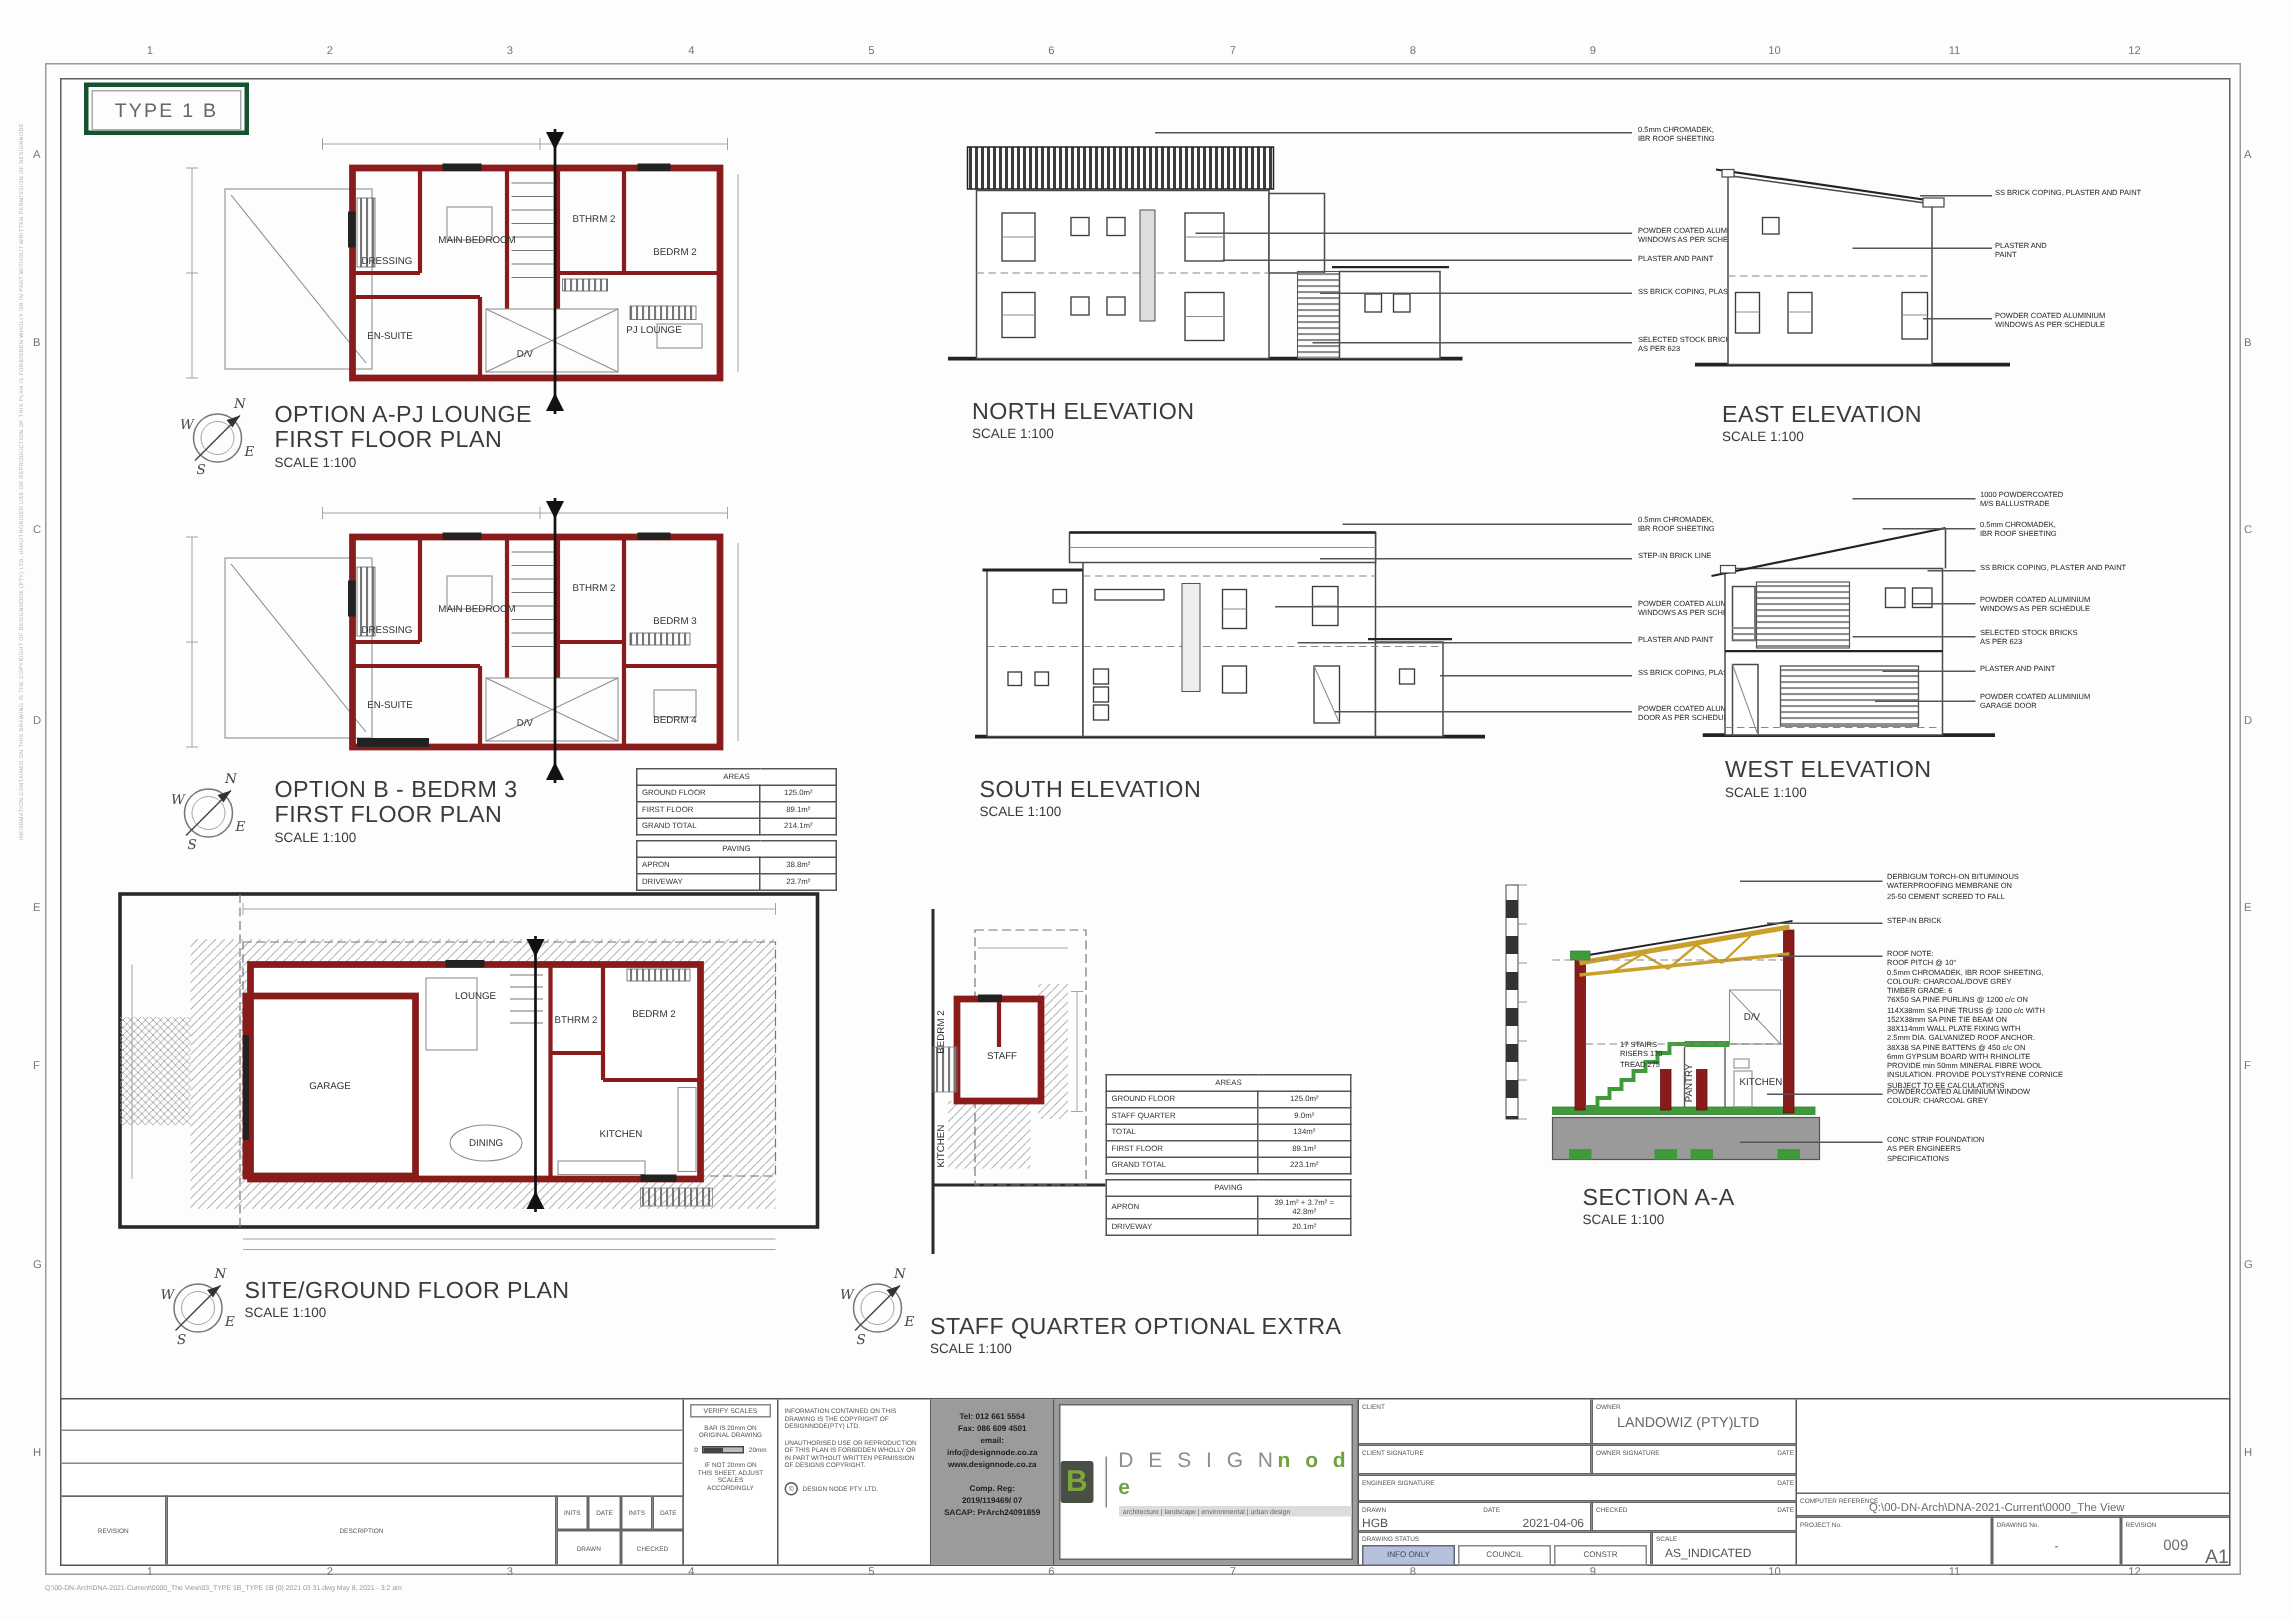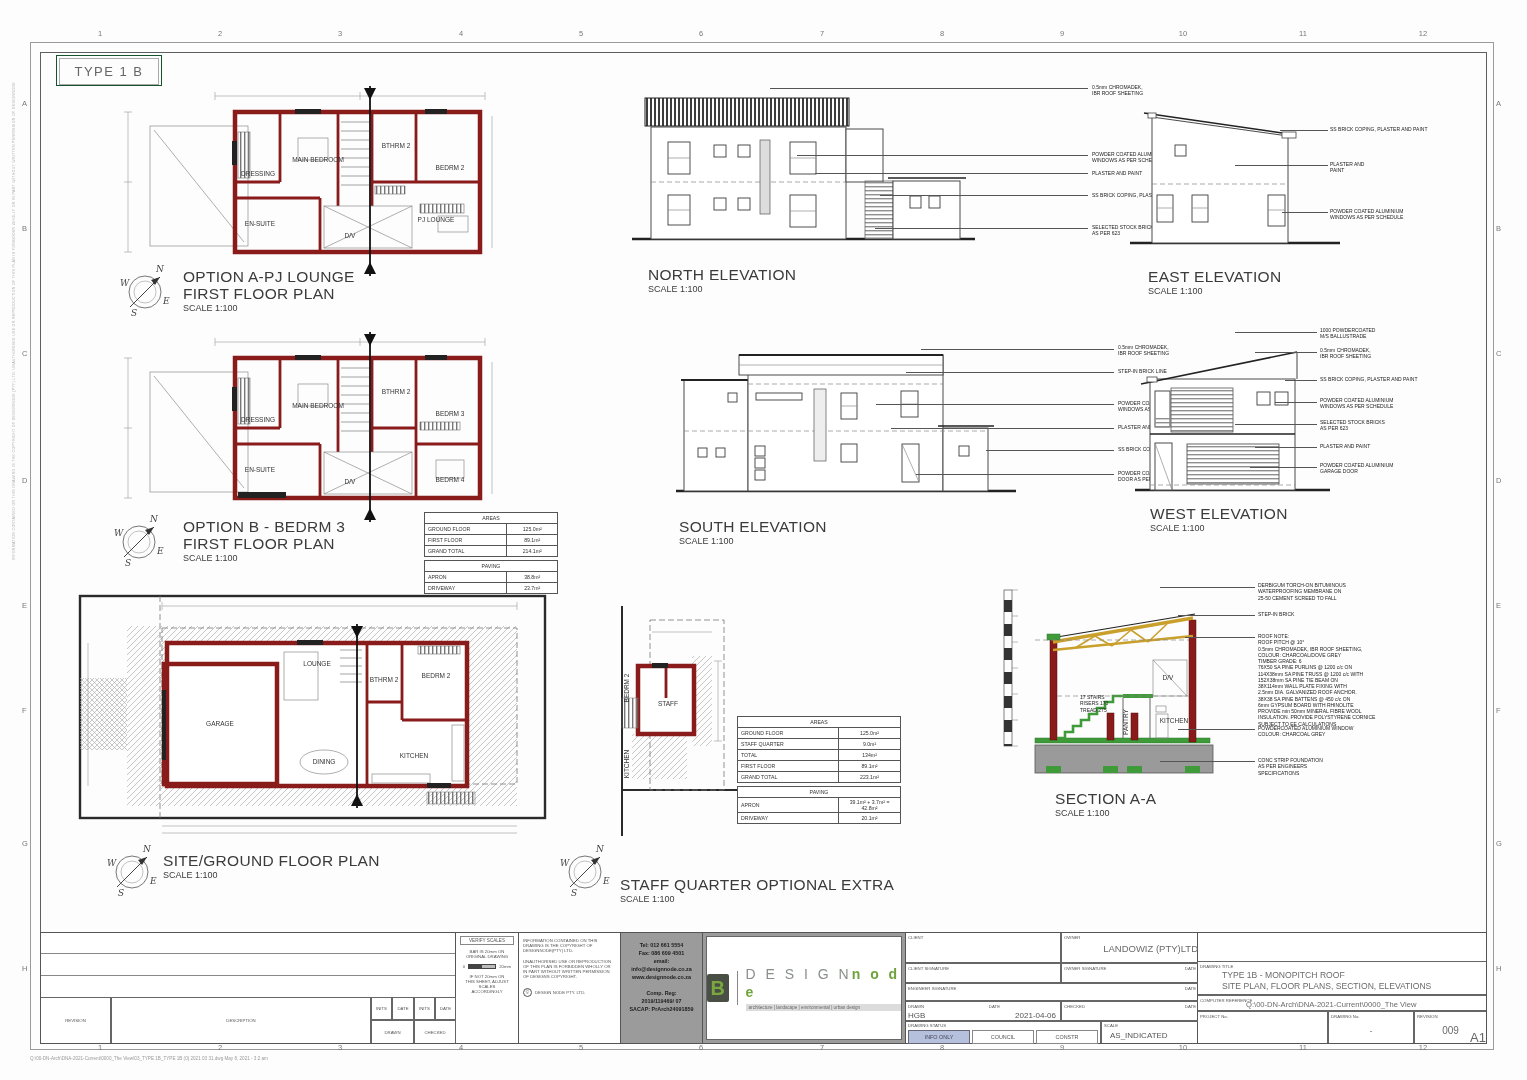--- a/index.html
+++ b/index.html
@@ -113,21 +113,21 @@
   <span class="gr" style="left:1496px;top:228px">B</span>
   <span class="gr" style="left:1496px;top:353px">C</span>
   <span class="gr" style="left:1496px;top:480px">D</span>
   <span class="gr" style="left:1496px;top:605px">E</span>
   <span class="gr" style="left:1496px;top:710px">F</span>
   <span class="gr" style="left:1496px;top:843px">G</span>
   <span class="gr" style="left:1496px;top:968px">H</span>
 
   <div class="vtext" style="left:12px;top:560px;">INFORMATION CONTAINED ON THIS DRAWING IS THE COPYRIGHT OF DESIGNNODE (PTY) LTD. UNAUTHORISED USE OR REPRODUCTION OF THIS PLAN IS FORBIDDEN WHOLLY OR IN PART WITHOUT WRITTEN PERMISSION OF DESIGNNODE</div>
 
-  <div class="abs" style="left:56px;top:55px;width:100px;height:25px;border:1px solid #14532d;padding:2px;">
+  <div class="abs" style="left:56px;top:55px;width:100px;height:25px;border:3px solid #14532d;padding:2px;">
     <div style="border:1px solid #aaa;height:100%;display:flex;align-items:center;justify-content:center;">
       <span style="font-size:13px;color:#666;letter-spacing:1.5px;">TYPE 1 B</span>
     </div>
   </div>
 
   <svg class="abs" style="left:120px;top:86px" width="380" height="190" viewBox="0 0 380 190">
     <line class="dim" x1="95" y1="10" x2="365" y2="10"></line>
       <line class="dim" x1="95" y1="6" x2="95" y2="14"></line>
       <line class="dim" x1="240" y1="6" x2="240" y2="14"></line>
       <line class="dim" x1="365" y1="6" x2="365" y2="14"></line>
@@ -505,21 +505,21 @@
 PAINT</div>
     <div class="leader" style="left:152px;top:124px;width:46px;"></div>
     <div class="callout" style="left:200px;top:120px;width:120px;">POWDER COATED ALUMINIUM
 WINDOWS AS PER SCHEDULE</div>
     <div class="abs" style="left:18px;top:180px;">
       <div class="dtitle">EAST ELEVATION</div>
       <div class="dscale">SCALE 1:100</div>
     </div>
   </div>
 
-  <div class="abs" style="left:676px;top:338px;width:560px;height:212px;">
+  <div class="abs" style="left:650px;top:338px;width:560px;height:212px;">
     <svg width="345" height="170" viewBox="0 0 345 170" style="position:absolute;left:0;top:0;">
       <line x1="0" y1="153" x2="340" y2="153" stroke="#222" stroke-width="2.5"></line>
       <rect class="eline" x="8" y="42" width="64" height="111"></rect>
       <line x1="5" y1="42" x2="75" y2="42" stroke="#222" stroke-width="2"></line>
       <rect class="eline" x="72" y="17" width="195" height="136"></rect>
       <rect class="eline" x="63" y="17" width="204" height="20"></rect>
         <line class="thin" x1="63" y1="27" x2="267" y2="27"></line>
       <line x1="63" y1="17" x2="267" y2="17" stroke="#222" stroke-width="1.8"></line>
       <rect class="eline" x="267" y="90" width="45" height="63"></rect>
       <line x1="262" y1="88" x2="318" y2="88" stroke="#222" stroke-width="1.5"></line>
@@ -776,21 +776,21 @@
         </span>
       </div>
     </div>
 
     <div class="tb" style="left:865px;width:292px;">
       <div class="cell" style="left:0;top:0;width:155px;height:30px;border-top:none;border-left:none;">
         <span class="lbl" style="position:absolute;left:2px;top:2px;">CLIENT</span>
       </div>
       <div class="cell" style="left:155px;top:0;width:137px;height:30px;border-top:none;border-right:none;">
         <span class="lbl" style="position:absolute;left:2px;top:2px;">OWNER</span>
-        <span style="position:absolute;left:0;right:0;top:10px;text-align:right;font-size:9.5px;color:#6a6a6a;">LANDOWIZ (PTY)LTD</span>
+        <span style="position:absolute;left:16px;right:0;top:10px;text-align:left;font-size:9.5px;color:#6a6a6a;">LANDOWIZ (PTY)LTD</span>
       </div>
       <div class="cell" style="left:0;top:30px;width:155px;height:20px;border-left:none;">
         <span class="lbl" style="position:absolute;left:2px;top:2px;">CLIENT SIGNATURE</span>
       </div>
       <div class="cell" style="left:155px;top:30px;width:137px;height:20px;border-right:none;">
         <span class="lbl" style="position:absolute;left:2px;top:2px;">OWNER SIGNATURE</span>
         <span class="lbl" style="position:absolute;right:2px;top:2px;">DATE</span>
       </div>
       <div class="cell" style="left:0;top:50px;width:292px;height:18px;border-left:none;border-right:none;">
         <span class="lbl" style="position:absolute;left:2px;top:2px;">ENGINEER SIGNATURE</span>
@@ -812,25 +812,20 @@
         <span style="position:absolute;left:66px;top:8px;width:60px;height:12px;border:.7px solid #888;display:flex;align-items:center;justify-content:center;font-size:5.4px;color:#555;">COUNCIL</span>
         <span style="position:absolute;left:130px;top:8px;width:60px;height:12px;border:.7px solid #888;display:flex;align-items:center;justify-content:center;font-size:5.4px;color:#555;">CONSTR</span>
       </div>
       <div class="cell" style="left:195px;top:88px;width:97px;height:22px;border-right:none;border-bottom:none;">
         <span class="lbl" style="position:absolute;left:2px;top:1px;">SCALE</span>
         <span class="val" style="position:absolute;left:8px;top:9px;">AS_INDICATED</span>
       </div>
     </div>
 
     <div class="tb" style="left:1157px;width:288px;border-right:none;">
-      <div class="cell" style="left:0;top:28px;width:288px;height:34px;border-left:none;border-right:none;">
-        <span class="lbl" style="position:absolute;left:2px;top:2px;">DRAWING TITLE</span>
-        <span style="position:absolute;left:24px;top:8px;font-size:8.6px;color:#6a6a6a;">TYPE 1B - MONOPITCH ROOF</span>
-        <span style="position:absolute;left:24px;top:19px;font-size:8.6px;color:#6a6a6a;">SITE PLAN, FLOOR PLANS, SECTION, ELEVATIONS</span>
-      </div>
       <div class="cell" style="left:0;top:62px;width:288px;height:16px;border-left:none;border-right:none;">
         <span class="lbl" style="position:absolute;left:2px;top:2px;">COMPUTER REFERENCE</span>
         <span style="position:absolute;left:48px;top:4px;font-size:7.6px;color:#6a6a6a;">Q:\00-DN-Arch\DNA-2021-Current\0000_The View</span>
       </div>
       <div class="cell" style="left:0;top:78px;width:130px;height:32px;border-left:none;border-bottom:none;">
         <span class="lbl" style="position:absolute;left:2px;top:2px;">PROJECT No.</span>
       </div>
       <div class="cell" style="left:130px;top:78px;width:86px;height:32px;border-bottom:none;">
         <span class="lbl" style="position:absolute;left:2px;top:2px;">DRAWING No.</span>
         <span class="val" style="position:absolute;left:0;right:0;top:14px;text-align:center;">-</span>

